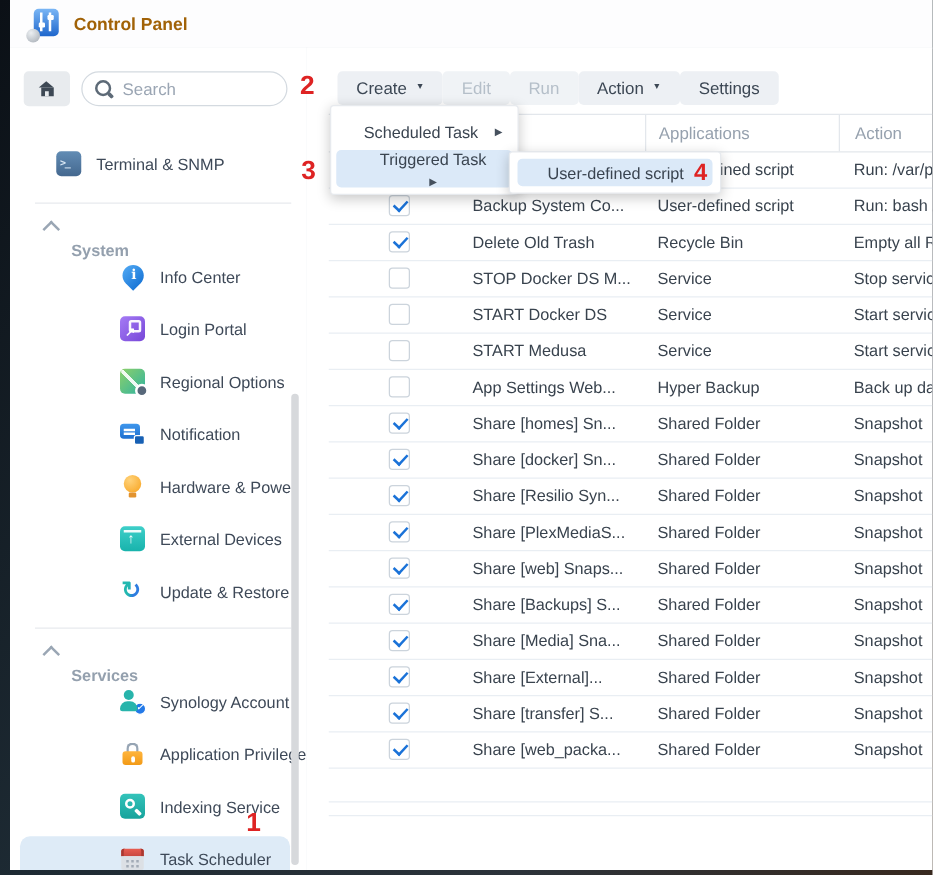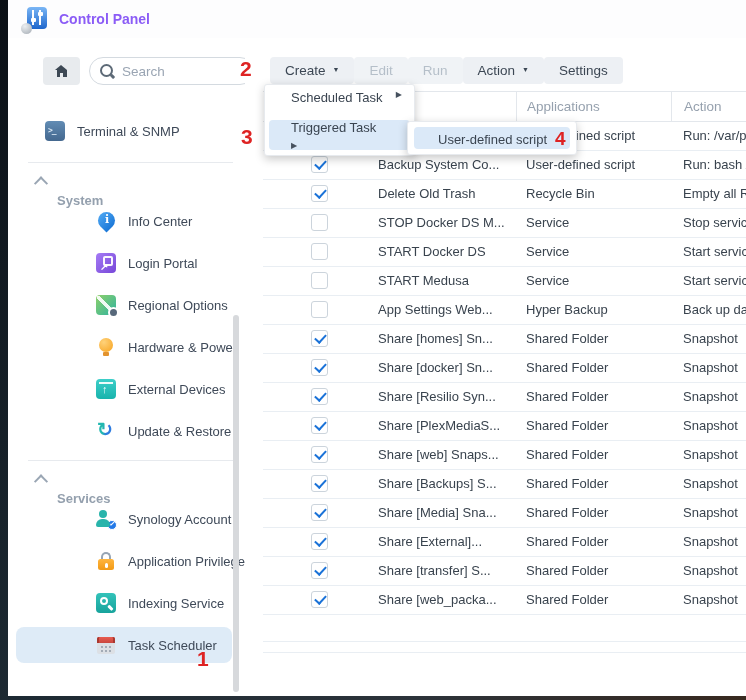--- a/index.html
+++ b/index.html
@@ -10,25 +10,25 @@
 
   
   .titlebar{position:absolute;left:0;top:0;right:0;height:38px;background:#fdfdfe;border-bottom:1px solid #e8ebee;display:flex;align-items:center;}
   .app-icon{width:30px;height:28px;position:relative;margin-left:12px;flex:none;}
   .app-icon b{position:absolute;left:7px;top:2px;width:20px;height:22px;border-radius:4px;
     background:linear-gradient(180deg,#7ab6f5,#1e66cc);}
   .app-icon b::before{content:"";position:absolute;left:5px;top:3px;width:2px;height:15px;background:#fff;box-shadow:7px 0 0 #fff;}
   .app-icon b::after{content:"";position:absolute;left:3.5px;top:11px;width:5px;height:4px;background:#fff;border-radius:1px;box-shadow:7px -6px 0 #fff;}
   .app-icon i{position:absolute;left:1px;bottom:-1px;width:11px;height:11px;border-radius:50%;
     background:radial-gradient(circle at 35% 30%,#eceff2,#a3aab2);}
-  .wtitle{margin-left:9px;font-size:14px;font-weight:bold;color:#8b5cf6;}
+  .wtitle{margin-left:9px;font-size:14px;font-weight:bold;color:#a16207;}
 
   
   .sidebar{position:absolute;left:0;top:38px;width:237px;bottom:0;background:#fff;border-right:1px solid #e4e7eb;}
-  .side-top{position:absolute;left:0;top:19px;width:100%;height:28px;display:flex;align-items:flex-start;margin-left:24px;}
+  .side-top{position:absolute;left:0;top:19px;width:100%;height:28px;display:flex;align-items:flex-start;}
   .home-btn{margin-left:11px;width:37px;height:28px;background:#e8ebee;border:none;border-radius:4px;
     display:flex;align-items:center;justify-content:center;cursor:pointer;padding:0;}
   .home-g{position:relative;width:13px;height:12px;display:block;}
   .home-g::before{content:"";position:absolute;left:0;top:0;border-left:6.5px solid transparent;border-right:6.5px solid transparent;border-bottom:5.5px solid #3d4854;}
   .home-g::after{content:"";position:absolute;left:1.5px;bottom:0;width:10px;height:7px;background:#3d4854;}
   .home-g i{position:absolute;left:5px;bottom:0;width:3px;height:4px;background:#e8ebee;z-index:1;}
   .searchbox{margin-left:9px;width:163px;height:26px;border:1px solid #d4dae0;border-radius:14px;
     display:flex;align-items:center;background:#fff;}
   .mag{position:relative;width:15px;height:15px;margin-left:10px;flex:none;}
   .mag::before{content:"";position:absolute;left:0;top:0;width:9px;height:9px;border:2px solid #5d6a77;border-radius:50%;}
@@ -109,21 +109,21 @@
   .td-act{flex:1;padding-left:12px;}
   .cb{position:absolute;left:48px;top:5px;width:17px;height:17px;border:1px solid #ccd4dc;border-radius:3px;background:#fff;box-sizing:border-box;cursor:pointer;}
   .cb.on::before{content:"";position:absolute;left:2.5px;top:3px;width:9px;height:5px;
     border-left:2.5px solid #1a72d8;border-bottom:2.5px solid #1a72d8;transform:rotate(-47deg);}
   .fline{position:absolute;left:0;right:0;border-top:1px solid #e9eef3;}
   .f1{top:550px;}.f2{top:561px;}
 
   
   .menu{position:absolute;left:19px;top:46px;width:151px;height:72px;background:#fff;border:1px solid #e7eaee;border-radius:3px;
     box-shadow:0 3px 10px rgba(0,0,0,.22);z-index:50;padding:5px 0;box-sizing:border-box;}
-  .menu-item{display:flex;align-items:flex-start;justify-content:space-between;height:30px;padding:0 12px 0 26px;
+  .menu-item{display:flex;align-items:center;justify-content:space-between;height:30px;padding:0 12px 0 26px;
     font-size:13px;color:#3a4450;cursor:pointer;}
   .menu-item .marrow{font-size:8px;color:#46515e;}
   .menu-item.hl{background:#dbe9f8;border-radius:4px;margin:0 4px;padding:0 8px 0 22px;flex-direction:column;}
   .submenu{position:absolute;left:162px;top:83px;width:170px;height:34px;background:#fff;border:1px solid #e7eaee;border-radius:3px;
     box-shadow:0 3px 10px rgba(0,0,0,.22);z-index:60;padding:5px 6px;box-sizing:border-box;}
   .submenu-item{height:22px;line-height:22px;background:#dbe9f8;border-radius:4px;padding-left:24px;
     font-size:13px;color:#3a4450;cursor:pointer;white-space:nowrap;}
 
   
   .ann{position:absolute;font-size:21px;font-weight:bold;color:#de2323;z-index:100;line-height:1.2;}
@@ -182,20 +182,26 @@
             </div>
     <span class="lbl">Login Portal</span>
   </div>
           <div class="side-item">
     <div class="icon regional-options-icon">
               <i></i>
             </div>
     <span class="lbl">Regional Options</span>
   </div>
           <div class="side-item">
+    <div class="icon notification-icon">
+              <i></i>
+            </div>
+    <span class="lbl">Notification</span>
+  </div>
+          <div class="side-item">
     <div class="icon hardware-power-icon">
               <i></i>
             </div>
     <span class="lbl">Hardware &amp; Power</span>
   </div>
           <div class="side-item">
     <div class="icon external-devices-icon">
               <i></i>
             </div>
     <span class="lbl">External Devices</span>

